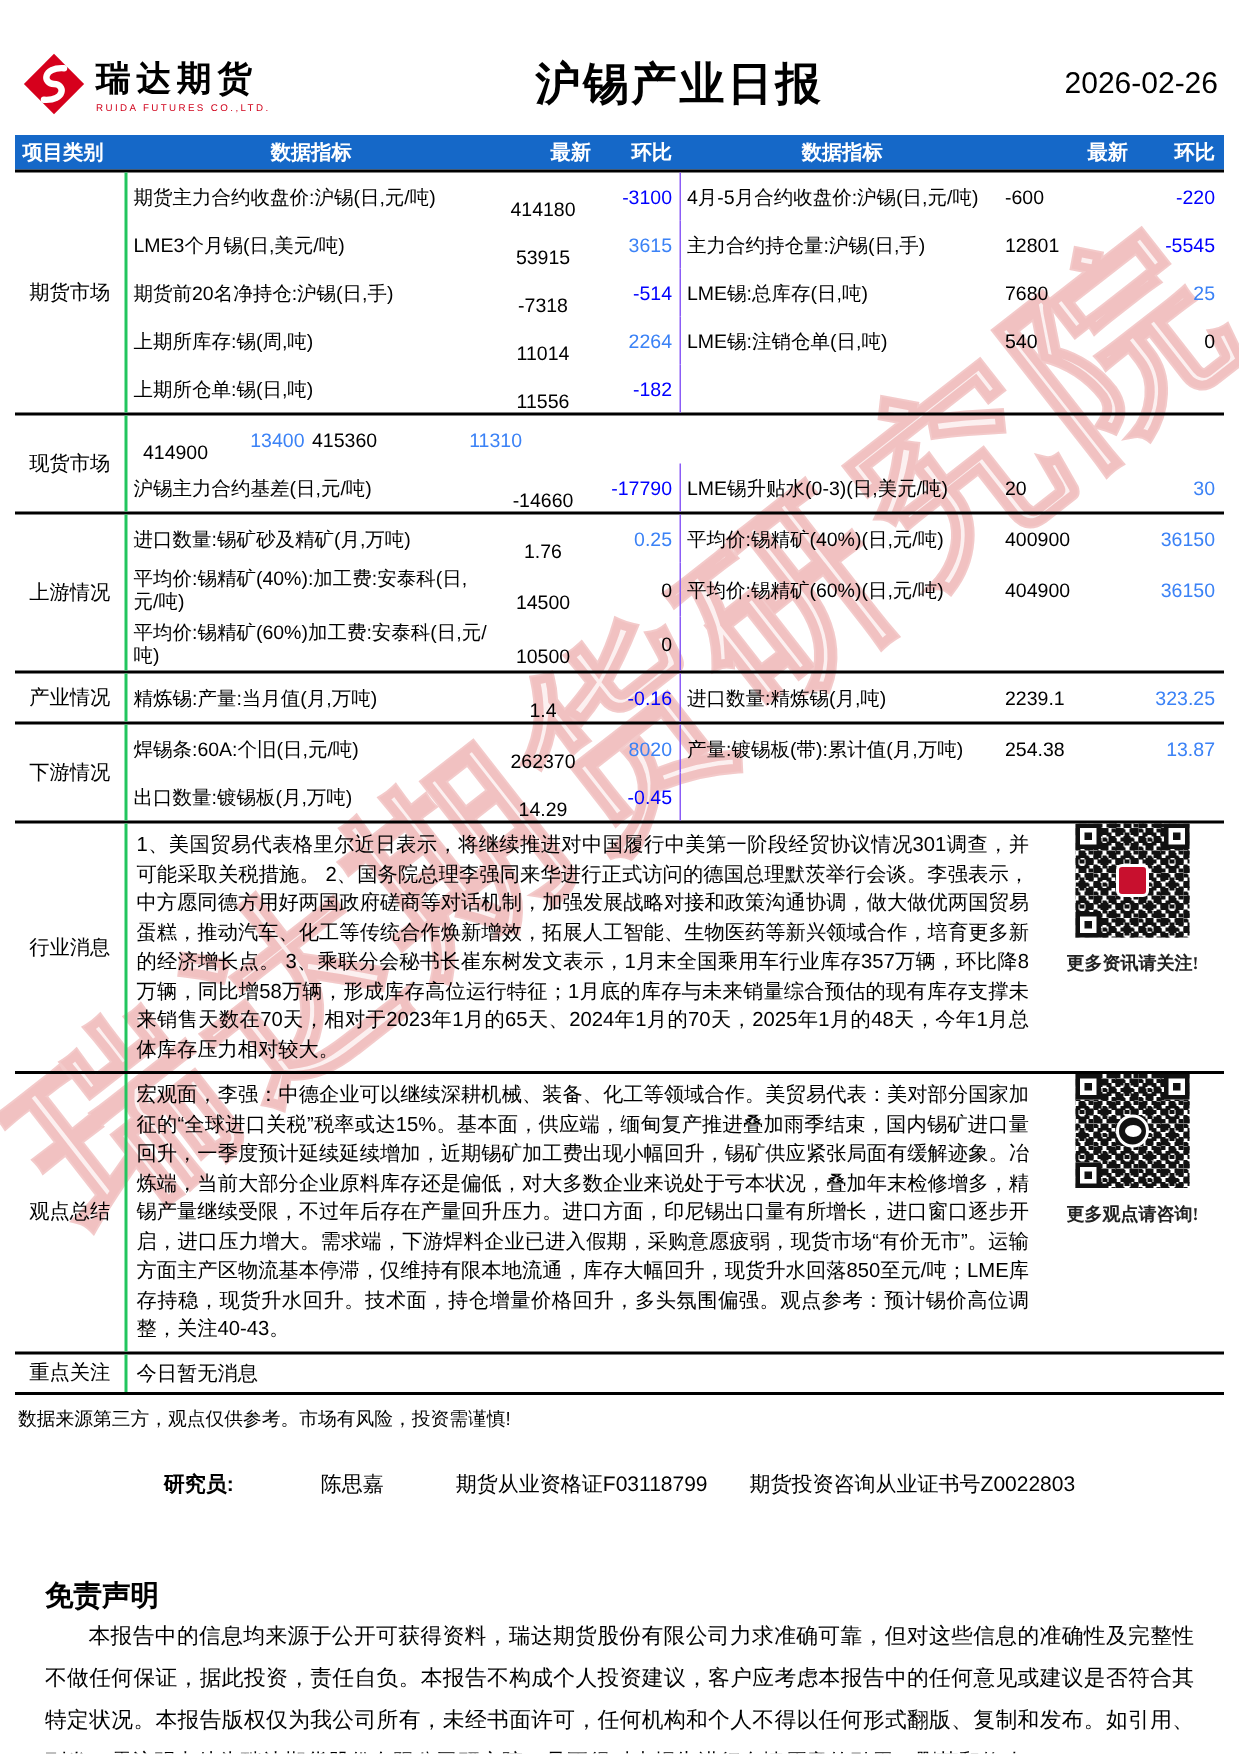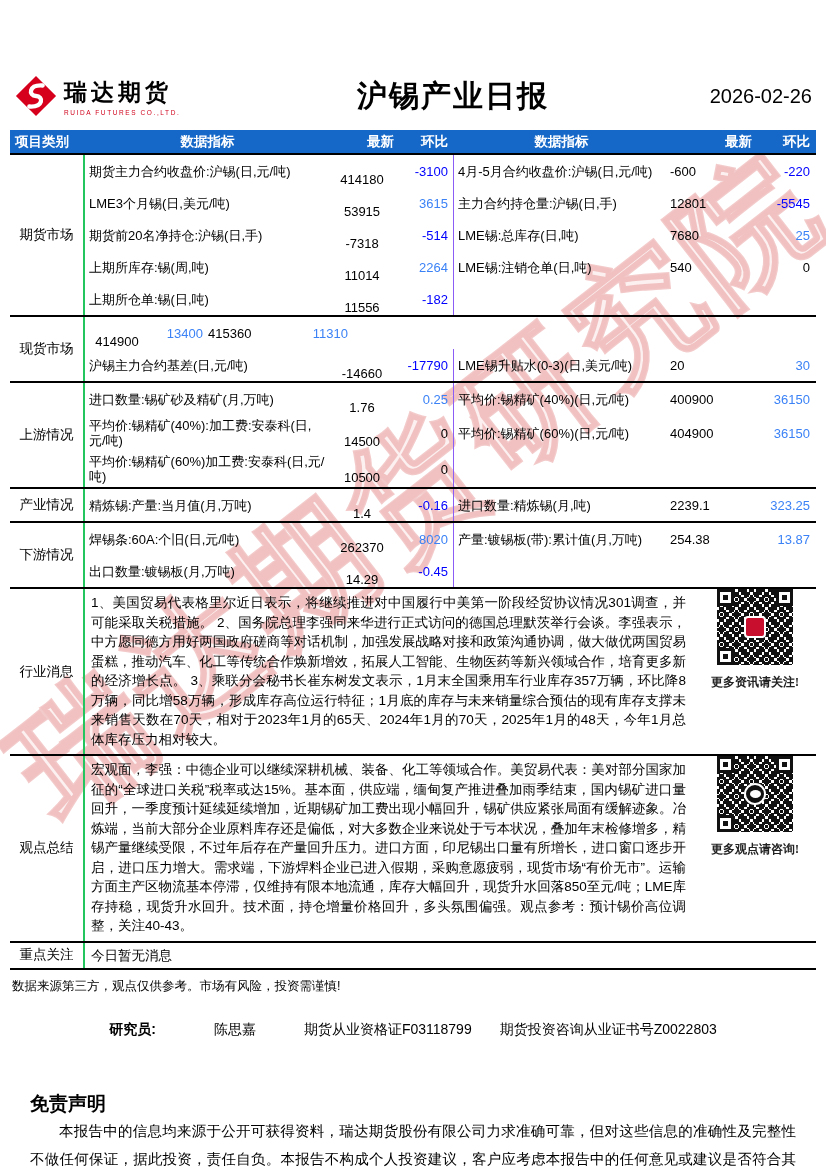--- a/index.html
+++ b/index.html
@@ -1,21 +1,21 @@
 <!DOCTYPE html>
 <html><head>
 <meta charset="utf-8">
 <style>
   * { margin:0; padding:0; box-sizing:border-box; }
   html,body { background:#fff; }
   body { font-family:"Liberation Sans","DejaVu Sans",sans-serif; color:#000; }
   .page { position:relative; width:826px; height:1169px; background:#fff; overflow:hidden; margin:0 auto; }
 
   
-  .rpt-header { display:flex; align-items:center; padding:74px 14px 6px 14px; }
+  .rpt-header { display:flex; align-items:center; padding:34px 14px 6px 14px; }
   .logo-wrap { display:flex; align-items:center; width:230px; }
   .logo-icon { width:44px; height:44px; flex:0 0 auto; }
   .logo-text { margin-left:6px; }
   .logo-name { font-size:23px; font-weight:bold; letter-spacing:4px; white-space:nowrap; }
   .logo-sub { font-size:6.5px; color:#d0021b; letter-spacing:1.6px; margin-top:1px; white-space:nowrap; }
   .rpt-title { flex:1; text-align:center; font-size:30px; font-weight:900; letter-spacing:2px; }
   .rpt-date { width:150px; text-align:right; font-size:20px; }
 
   
   .tbl { position:relative; margin:6px 10px 0 10px; width:806px; font-size:13px; z-index:2; }

